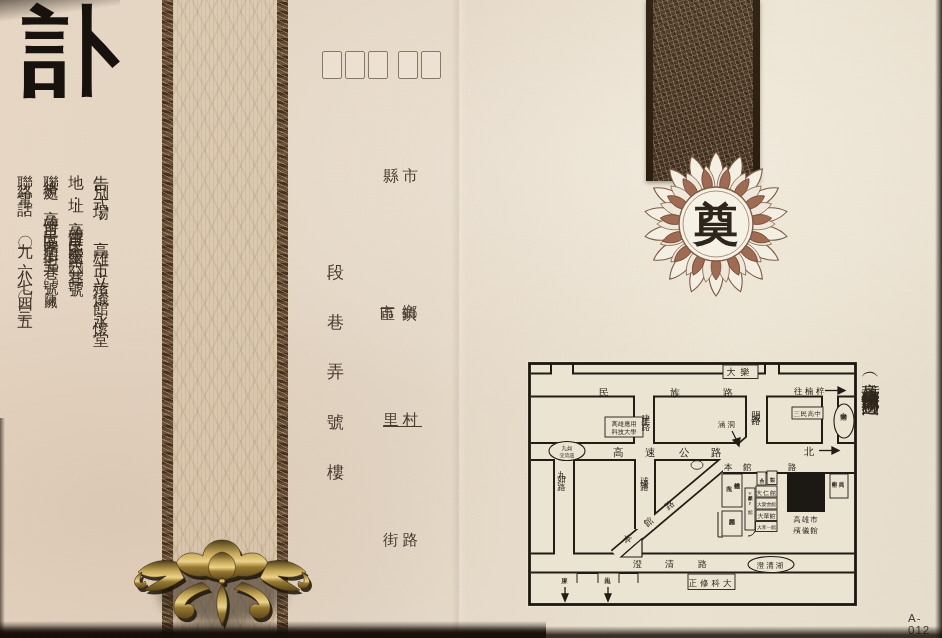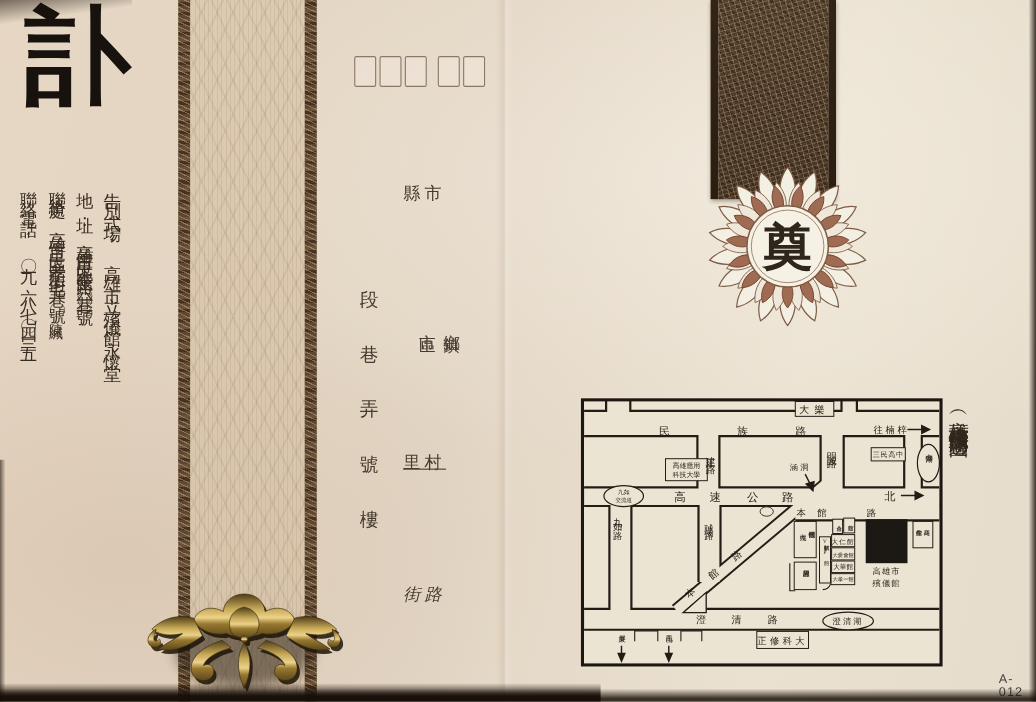--- a/index.html
+++ b/index.html
@@ -32,21 +32,21 @@
       repeating-linear-gradient(65deg, rgba(120,90,60,.09) 0 2px, transparent 2px 13px),
       repeating-linear-gradient(90deg, rgba(150,118,88,.14) 0 1px, transparent 1px 4px),
       linear-gradient(#dccab2,#d7c4aa);}
   
   .pcs{left:322px;top:51px;display:flex;}
   .pc{width:18px;height:26px;border:1.3px solid #8a7867;border-radius:2px;margin-right:3px;
     background:rgba(250,245,235,.25);}
   .pc.g{margin-left:7px;}
   
   .seg{left:324px;top:250px;writing-mode:vertical-rl;font-size:17px;letter-spacing:50px;color:#473b30;}
-  .pair{left:362px;width:48px;text-align:center;font-size:15.5px;letter-spacing:4px;color:#473b30;}
+  .pair{left:374px;width:48px;text-align:right;font-size:15.5px;letter-spacing:4px;color:#473b30;}
   .pgrid{left:374px;top:292px;width:48px;display:flex;justify-content:center;gap:3px;}
   .pgrid span{writing-mode:vertical-rl;font-size:15px;letter-spacing:3px;color:#473b30;}
   
   .rband{left:646px;top:0;width:114px;height:181px;display:flex;
     box-shadow:0 2px 4px rgba(40,25,12,.4);}
   .rb-edge{width:7px;height:100%;background:linear-gradient(#322416,#2b1e11);}
   .rb-mid{flex:1;height:100%;
     background:
       repeating-linear-gradient(75deg, rgba(205,175,143,.30) 0 1px, transparent 1px 5px),
       repeating-linear-gradient(-15deg, rgba(190,160,128,.26) 0 1px, transparent 1px 4px),
@@ -130,21 +130,21 @@
     <div class="pc"></div>
   </div>
 
   <div class="abs seg">段巷弄號樓</div>
   <div class="abs pair" style="top:166px;">縣市</div>
   <div class="abs pgrid">
     <span>市區</span>
     <span>鄉鎮</span>
   </div>
   <div class="abs pair" style="top:410px;text-decoration:underline;">里村</div>
-  <div class="abs pair" style="top:530px;font-style:italic;">街路</div>
+  <div class="abs pair" style="top:530px;">街路</div>
 
   <div class="abs rband">
     <div class="rb-edge"></div>
     <div class="rb-mid"></div>
     <div class="rb-edge"></div>
   </div>
 
   <svg class="abs seal" width="154" height="154" viewBox="-77 -77 154 154">
     <defs>
       <path id="pO" d="M0,-72 C7,-63 9,-50 5,-40 L0,-33 L-5,-40 C-9,-50 -7,-63 0,-72 Z"></path>

